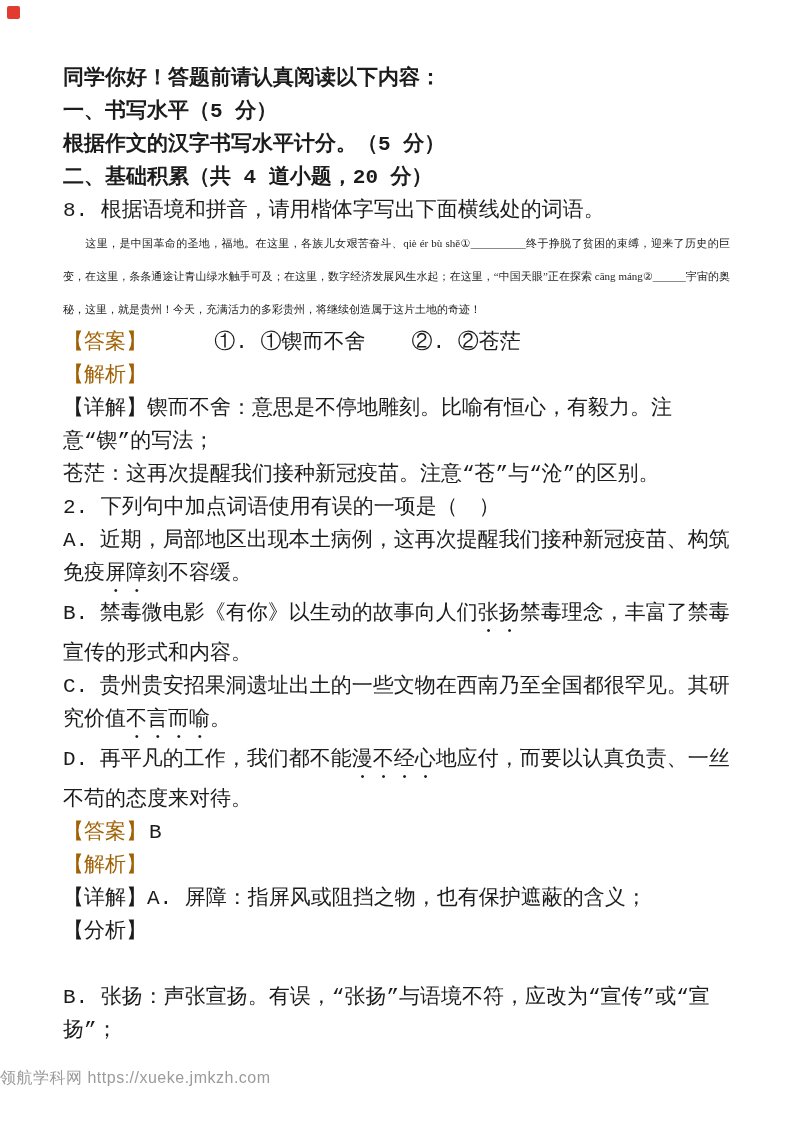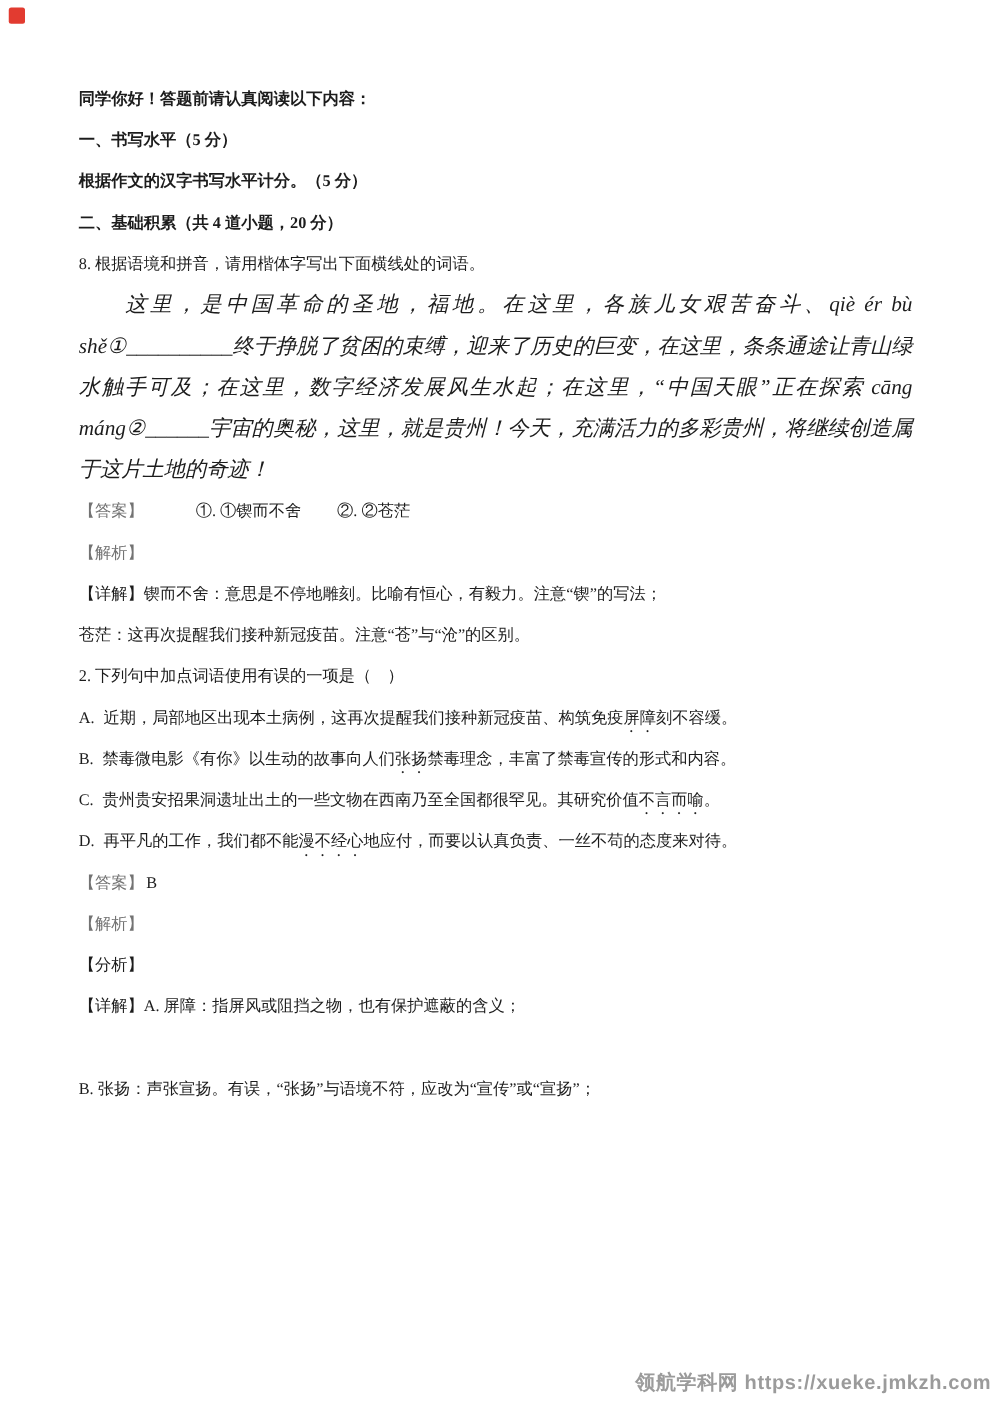--- a/index.html
+++ b/index.html
@@ -12,42 +12,42 @@
     position:absolute;left:7px;top:6px;width:13px;height:13px;
     background:#e23b30;border-radius:2px;
   }
   .content{
     position:absolute;left:63px;top:62px;width:667px;
   }
   .doc-title{
     text-align:center;font-size:23px;font-weight:bold;line-height:36px;
     letter-spacing:1px;
   }
-  .line{font-size:13px;line-height:33px;}
+  .line{font-size:21px;line-height:33px;font-family:Liberation Mono, monospace;}
   .bold{font-weight:bold;}
   .passage{
-    font-size:17px;line-height:33px;font-style:italic;text-align:justify;
+    font-size:11px;line-height:33px;text-align:justify;
   }
   .passage .indent{display:inline-block;width:2em;}
-  .blue{color:#737373;}
+  .blue{color:#a16207;}
   .ans-item1{margin-left:3.2em;}
   .ans-item2{margin-left:2.2em;}
   .ans-val{margin-left:2px;color:#1c1c1c;}
   .opt-label{margin-right:0.55em;}
   .dotted{
     -webkit-text-emphasis:filled dot;
     -webkit-text-emphasis-position:under left;
     text-emphasis:filled dot;
     text-emphasis-position:under left;
   }
   .spacer{height:33px;}
   .watermark{
-    position:absolute;left:0;top:1096px;width:793px;text-align:right;
+    position:absolute;left:0;top:1068px;width:793px;text-align:left;
     font-family:"Liberation Sans","DejaVu Sans",sans-serif;
-    font-size:16px;color:#9b9b9b;letter-spacing:0.5px;font-weight:bold;
+    font-size:16px;color:#9b9b9b;letter-spacing:0.5px;
   }
 </style>
 </head>
 <body>
 
 <div class="logo"></div>
 
 <div class="content">
 
 
@@ -91,25 +91,25 @@
 
   <div class="line">
     <span class="blue">【答案】</span><span class="ans-val">B</span>
   </div>
 
   <div class="line">
     <span class="blue">【解析】</span>
   </div>
 
   <div class="line">
-    <span>【分析】</span>
+    <span>【详解】</span><span>A. 屏障：指屏风或阻挡之物，也有保护遮蔽的含义；</span>
   </div>
 
   <div class="line">
-    <span>【详解】</span><span>A. 屏障：指屏风或阻挡之物，也有保护遮蔽的含义；</span>
+    <span>【分析】</span>
   </div>
 
   <div class="spacer"></div>
 
   <div class="line">B. 张扬：声张宣扬。有误，“张扬”与语境不符，应改为“宣传”或“宣扬”；</div>
 
 </div>
 
 <div class="watermark">领航学科网 https://xueke.jmkzh.com</div>
 

